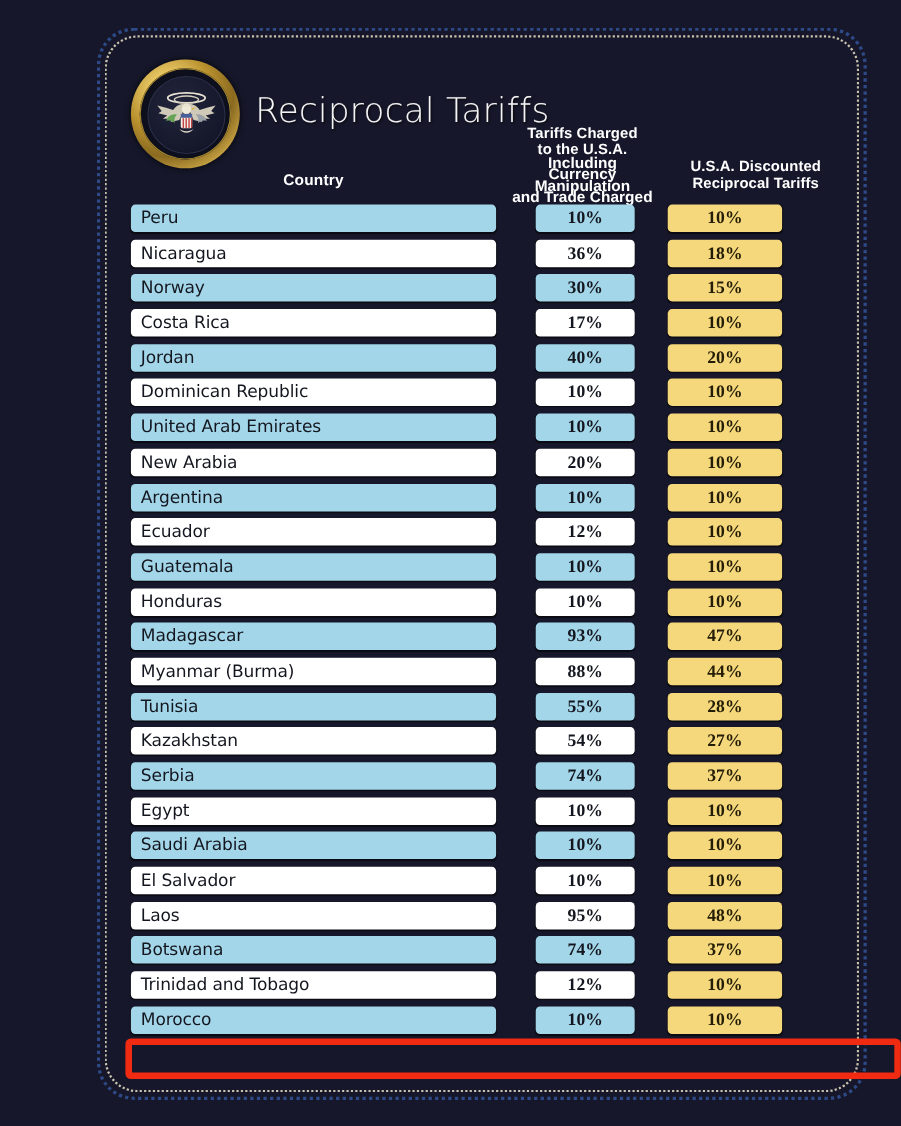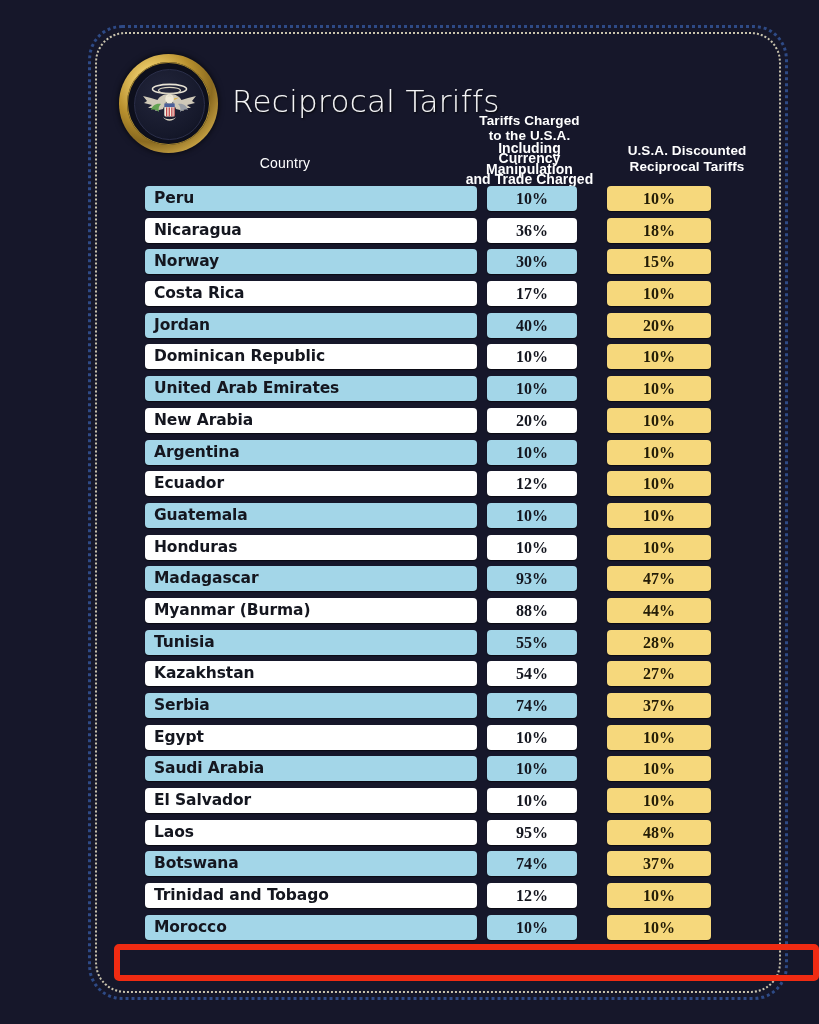--- a/index.html
+++ b/index.html
@@ -118,21 +118,21 @@
     font-family: "DejaVu Sans", sans-serif;
   }
 
   #country-header {
     position: absolute;
     left: 119px;
     top: 155px;
     width: 332px;
     text-align: center;
     font-size: 14px;
-    font-weight: normal;
+    font-weight: bold;
     color: #ffffff;
     letter-spacing: 0.2px;
   }
 
   #charged-header {
     position: absolute;
     left: 465px;
     top: 113px;
     width: 129px;
     text-align: center;
@@ -187,27 +187,26 @@
     border-radius: 4px;
     box-sizing: border-box;
     line-height: 25px;
     box-shadow: 0 1px 1px rgba(0,0,0,0.55);
   }
   .cell-country {
     left: 119px;
     width: 332px;
     padding-left: 9px;
     font-size: 15.5px;
-    font-weight: bold;
+    font-weight: normal;
     color: #14161f;
     letter-spacing: -0.1px;
     white-space: nowrap;
     overflow: hidden;
     font-family: "DejaVu Sans", sans-serif;
-    margin-left: 26px;
   }
   .cell-charged {
     left: 487px;
     width: 90px;
     text-align: center;
     font-size: 16px;
     font-weight: bold;
     color: #14161f;
     font-family: "Liberation Serif", serif;
   }

